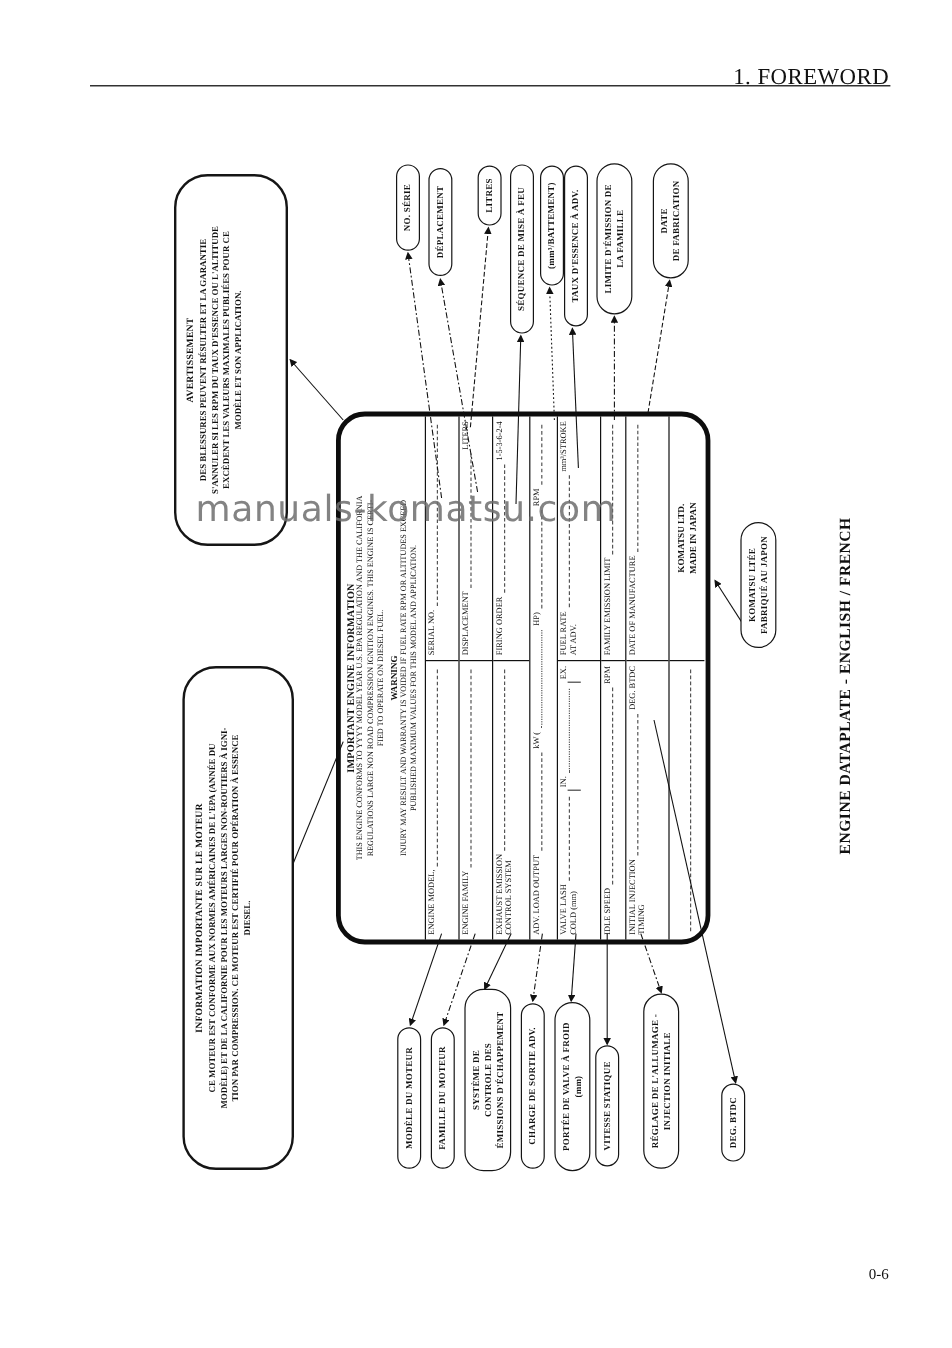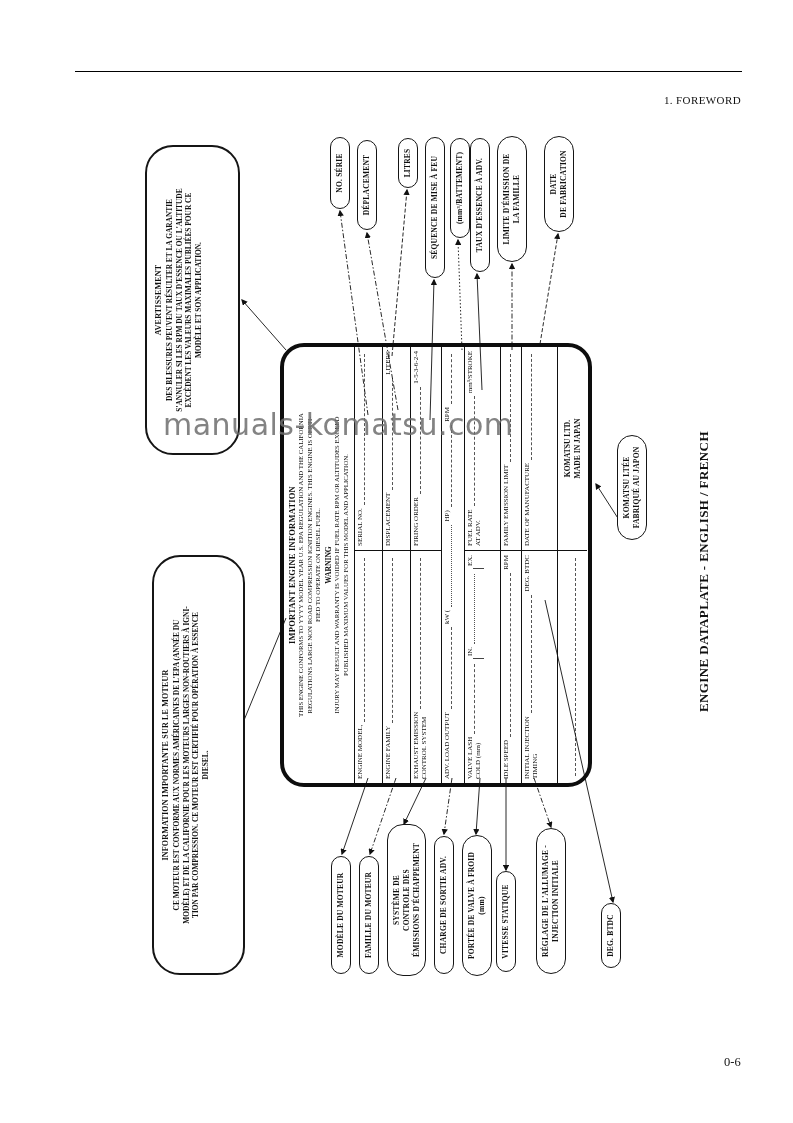--- a/index.html
+++ b/index.html
@@ -1,19 +1,19 @@
 <!DOCTYPE html>
 <html><head>
 <meta charset="utf-8">
 <style>
   html,body{margin:0;padding:0;background:#fff;}
   .sheet{position:relative;width:793px;height:1123px;background:#fff;overflow:hidden;
          font-family:"Liberation Serif",serif;color:#111;}
   
-  .hdr-text{position:absolute;top:54px;right:52px;font-size:11px;letter-spacing:.4px;margin-top:40px;}
+  .hdr-text{position:absolute;top:54px;right:52px;font-size:19px;letter-spacing:.4px;}
   .hdr-rule{position:absolute;top:71px;left:75px;width:667px;border-top:1.8px solid #000;}
   .pageno{position:absolute;top:1055px;left:724px;font-size:12.5px;}
   .watermark{position:absolute;top:407px;left:163px;font-family:"DejaVu Sans",sans-serif;
              font-size:30px;color:#6e6e6e;opacity:.85;letter-spacing:.5px;z-index:40;}
   
   .diagram{position:absolute;left:140px;top:990px;width:860px;height:600px;
            transform:rotate(-90deg);transform-origin:0 0;}
   .lines-svg{position:absolute;left:0;top:0;z-index:5;pointer-events:none;}
   
   .plate{position:absolute;left:203px;top:140px;width:444px;height:312px;box-sizing:border-box;

